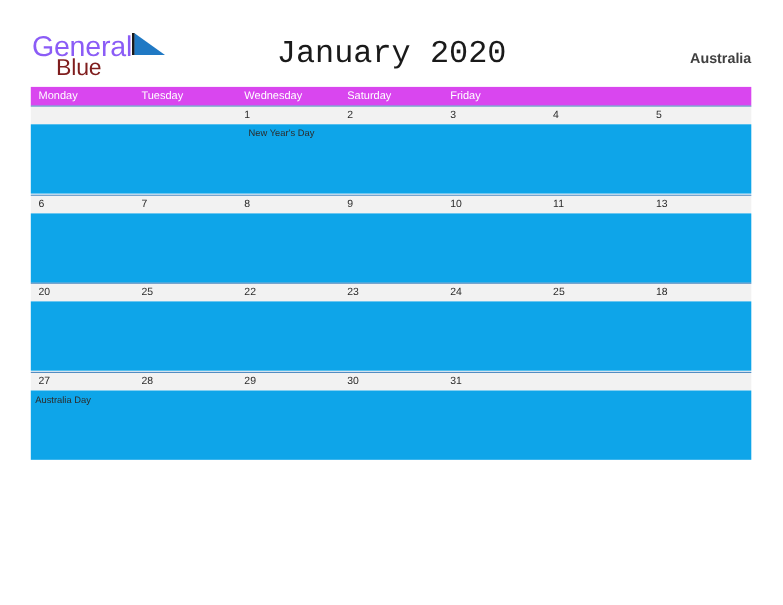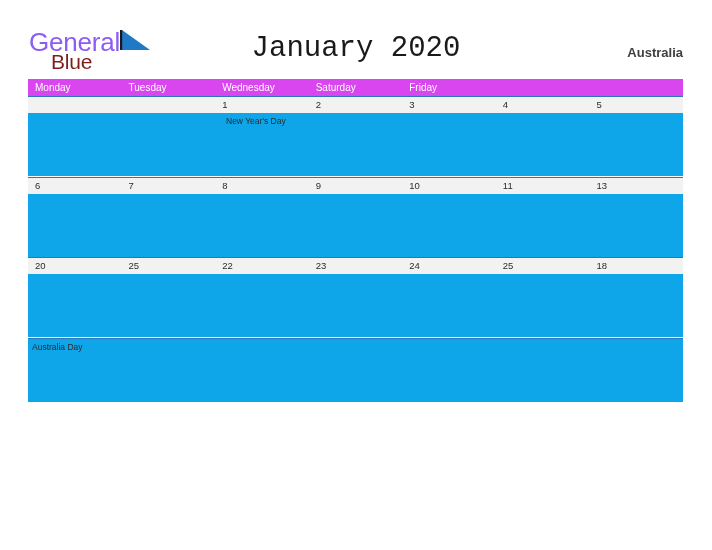--- a/index.html
+++ b/index.html
@@ -250,20 +250,29 @@
       <div class="day-evt-cell"></div>
       <div class="day-evt-cell"></div>
       <div class="day-evt-cell"></div>
       <div class="day-evt-cell"></div>
       <div class="day-evt-cell"></div>
       <div class="day-evt-cell"></div>
     </div>
   </div>
 
   <div class="week-row">
+    <div class="numbers-band">
+      <div class="day-num-cell">27</div>
+      <div class="day-num-cell">28</div>
+      <div class="day-num-cell">29</div>
+      <div class="day-num-cell">30</div>
+      <div class="day-num-cell">31</div>
+      <div class="day-num-cell"></div>
+      <div class="day-num-cell"></div>
+    </div>
     <div class="events-band">
       <div class="day-evt-cell">Australia Day</div>
       <div class="day-evt-cell"></div>
       <div class="day-evt-cell"></div>
       <div class="day-evt-cell"></div>
       <div class="day-evt-cell"></div>
       <div class="day-evt-cell"></div>
       <div class="day-evt-cell"></div>
     </div>
   </div>

